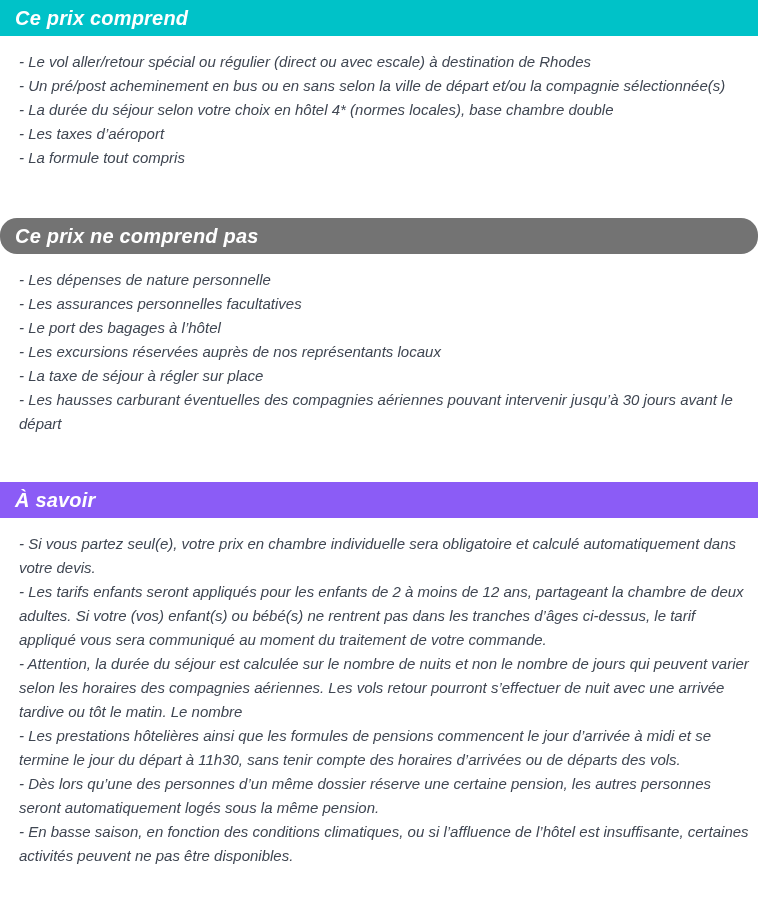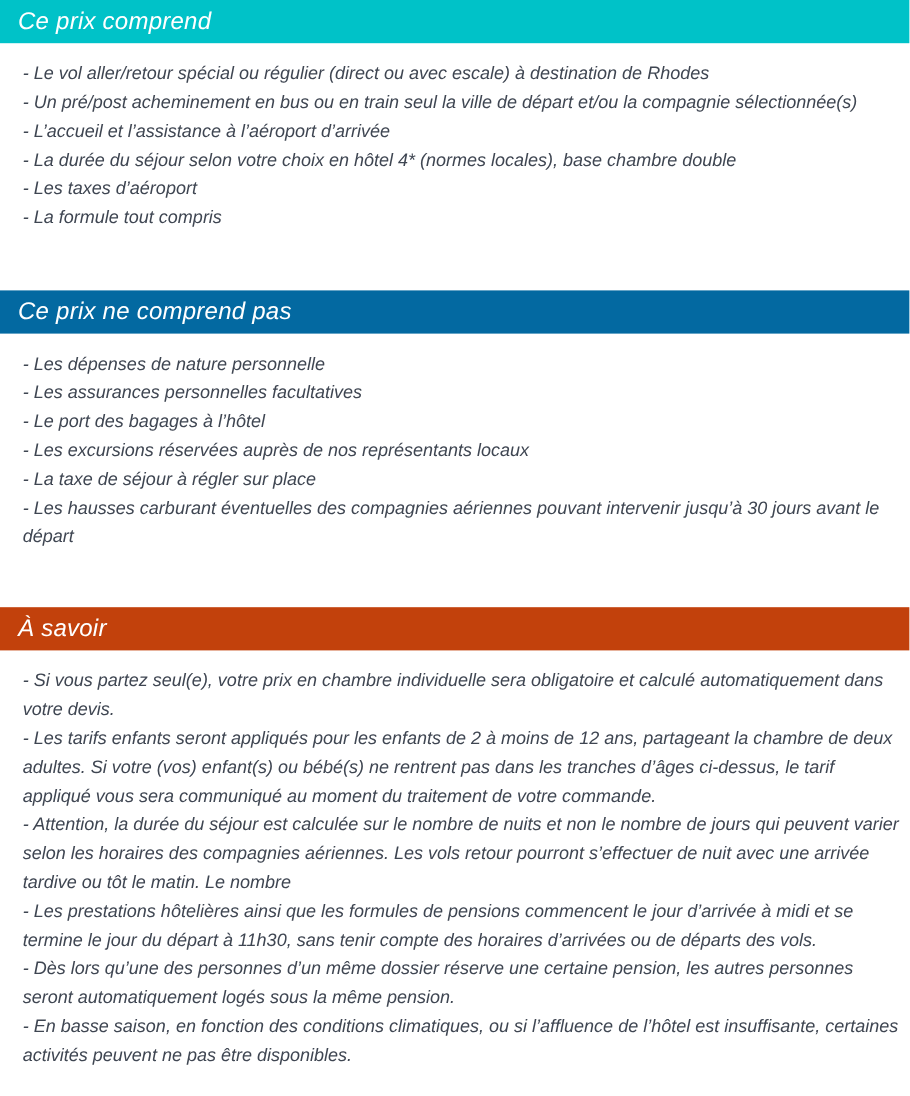--- a/index.html
+++ b/index.html
@@ -13,21 +13,21 @@
   .section-header {
     height: 36px;
     display: flex;
     align-items: center;
     padding-left: 15px;
     background: #00c2c8;
   }
   .section-title {
     color: #ffffff;
     font-size: 20px;
-    font-weight: 400;
+    font-weight: 700;
     font-style: italic;
     letter-spacing: 0.2px;
   }
   .section-body {
     padding: 14px 6px 48px 19px;
     font-style: italic;
     font-size: 15px;
     line-height: 24px;
   }
   .section-not-included .section-body { padding-bottom: 46px; }
@@ -38,44 +38,43 @@
 <body style="color: rgb(63, 70, 82);">
 
 <div class="page">
 
   <section class="section section-included">
     <div class="section-header" style="background: rgb(0, 194, 200);">
       <span class="section-title" style="color: rgb(255, 255, 255);">Ce prix comprend</span>
     </div>
     <div class="section-body">
         <div class="line">- Le vol aller/retour spécial ou régulier (direct ou avec escale) à destination de Rhodes</div>
-        <div class="line">- Un pré/post acheminement en bus ou en train seul la ville de départ et/ou la compagnie sélectionnée(s)</div>
-        <div class="line">- L’accueil et l’assistance à l’aéroport d’arrivée</div>
+        <div class="line">- Un pré/post acheminement en bus ou en sans selon la ville de départ et/ou la compagnie sélectionnée(s)</div>
         <div class="line">- La durée du séjour selon votre choix en hôtel 4* (normes locales), base chambre double</div>
         <div class="line">- Les taxes d’aéroport</div>
         <div class="line">- La formule tout compris</div>
       </div>
   </section>
 
   <section class="section section-not-included">
-    <div class="section-header" style="background: #0369a1;">
+    <div class="section-header" style="background: #737373; border-radius: 17px;">
       <span class="section-title" style="color: rgb(255, 255, 255);">Ce prix ne comprend pas</span>
     </div>
     <div class="section-body">
         <div class="line">- Les dépenses de nature personnelle</div>
         <div class="line">- Les assurances personnelles facultatives</div>
         <div class="line">- Le port des bagages à l’hôtel</div>
         <div class="line">- Les excursions réservées auprès de nos représentants locaux</div>
         <div class="line">- La taxe de séjour à régler sur place</div>
         <div class="line">- Les hausses carburant éventuelles des compagnies aériennes pouvant intervenir jusqu’à 30 jours avant le départ</div>
       </div>
   </section>
 
   <section class="section section-to-know">
-    <div class="section-header" style="background: #c2410c;">
+    <div class="section-header" style="background: #8b5cf6;">
       <span class="section-title" style="color: rgb(255, 255, 255);">À savoir</span>
     </div>
     <div class="section-body">
       <div>
           <div class="line">- Si vous partez seul(e), votre prix en chambre individuelle sera obligatoire et calculé automatiquement dans votre devis.</div>
           <div class="line">- Les tarifs enfants seront appliqués pour les enfants de 2 à moins de 12 ans, partageant la chambre de deux adultes. Si votre (vos) enfant(s) ou bébé(s) ne rentrent pas dans les tranches d’âges ci-dessus, le tarif appliqué vous sera communiqué au moment du traitement de votre commande.</div>
           <div class="line">- Attention, la durée du séjour est calculée sur le nombre de nuits et non le nombre de jours qui peuvent varier selon les horaires des compagnies aériennes. Les vols retour pourront s’effectuer de nuit avec une arrivée tardive ou tôt le matin. Le nombre</div>
           <div class="line">- Les prestations hôtelières ainsi que les formules de pensions commencent le jour d’arrivée à midi et se termine le jour du départ à 11h30, sans tenir compte des horaires d’arrivées ou de départs des vols.</div>
           <div class="line">- Dès lors qu’une des personnes d’un même dossier réserve une certaine pension, les autres personnes seront automatiquement logés sous la même pension.</div>
           <div class="line">- En basse saison, en fonction des conditions climatiques, ou si l’affluence de l’hôtel est insuffisante, certaines activités peuvent ne pas être disponibles.</div>

